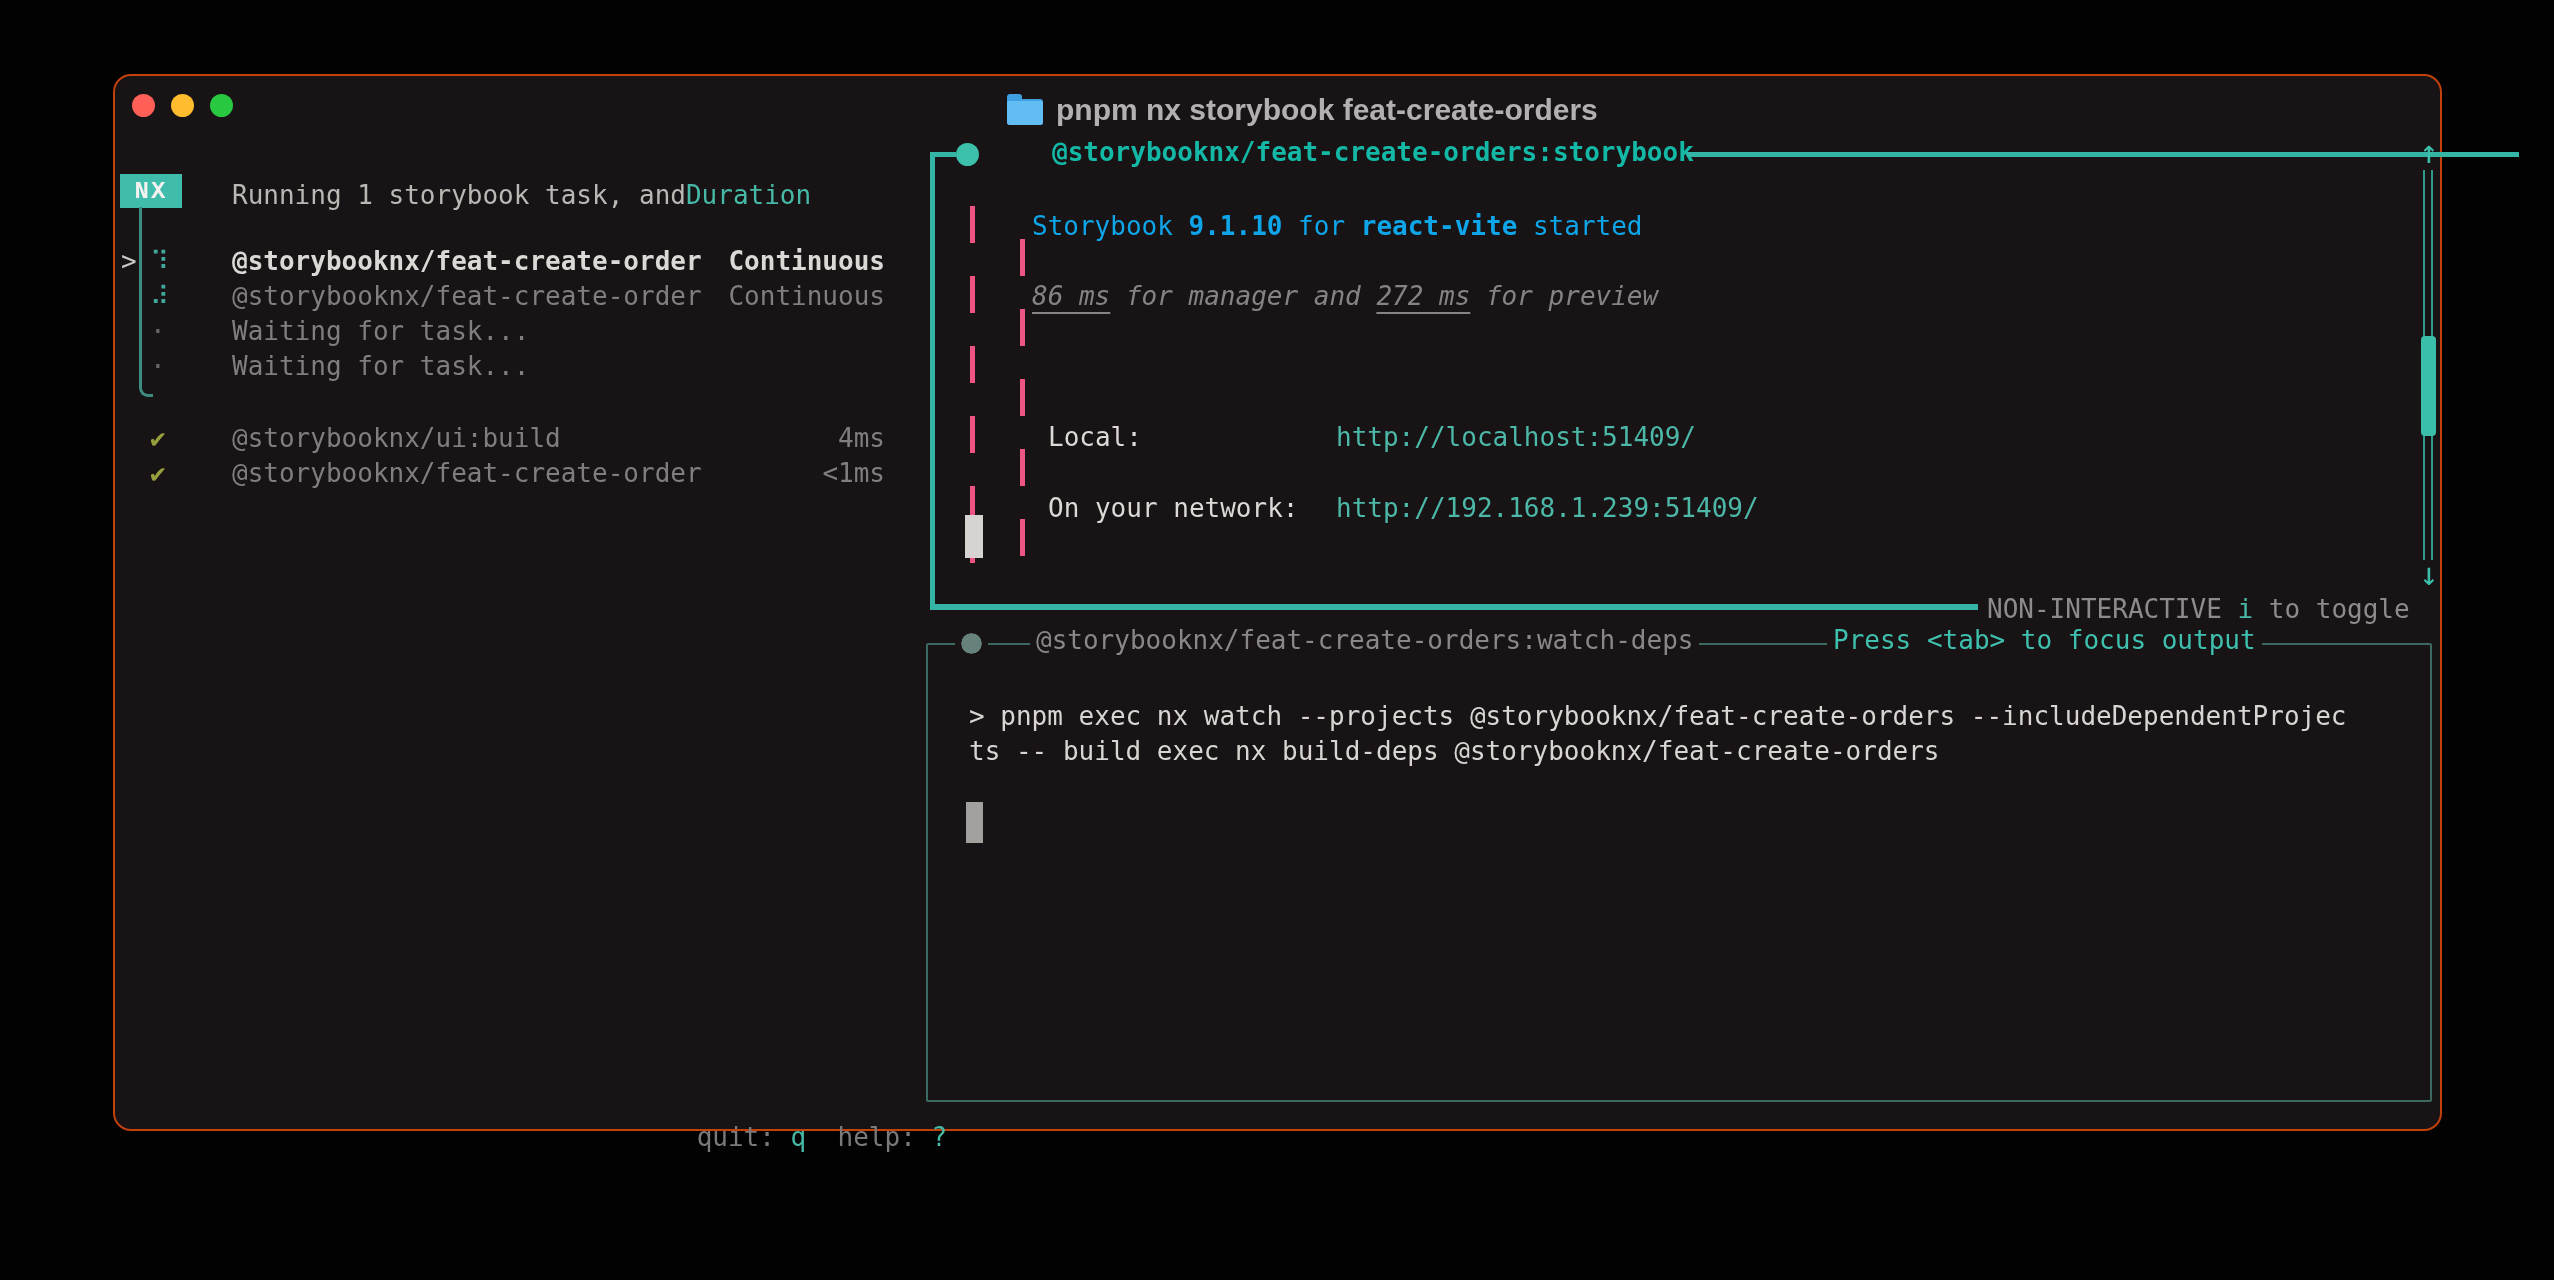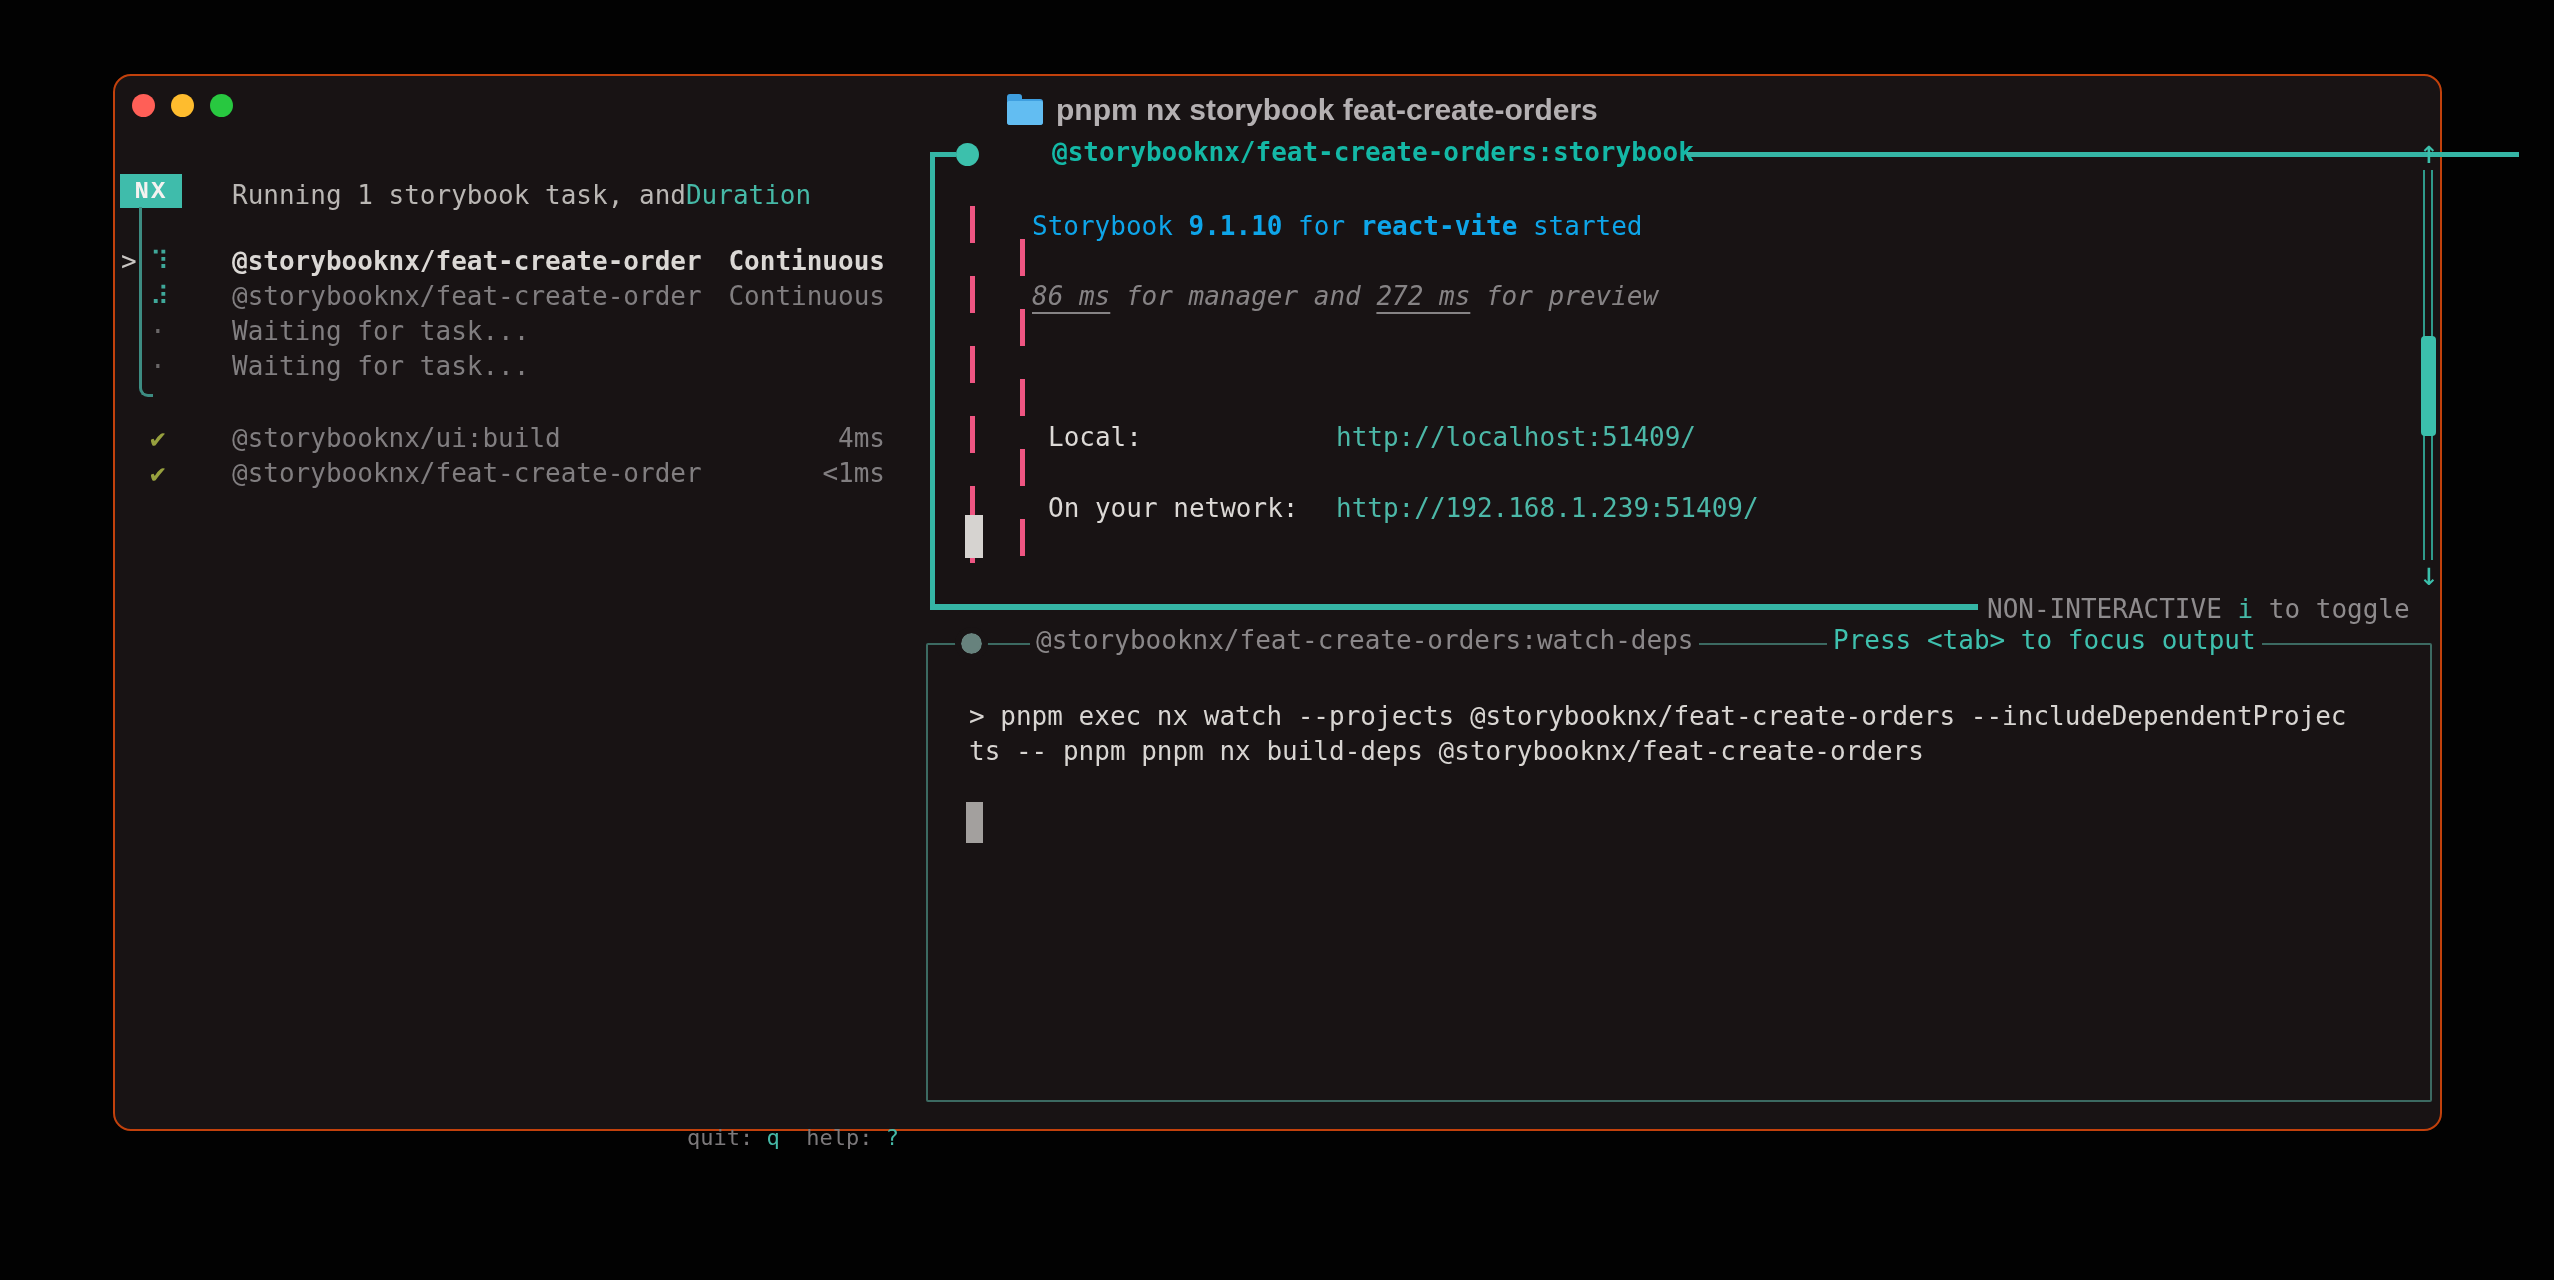--- a/index.html
+++ b/index.html
@@ -38,21 +38,21 @@
   .task-row { left:0; width:770px; height:35px; font-size:26px; line-height:35px; }
   .task-row .caret { position:absolute; left:6px; color:#c9c6c3; }
   .task-row .icon  { position:absolute; left:35px; }
   .task-row .name  { position:absolute; left:117px; white-space:pre; }
   .task-row .status{ position:absolute; right:0; white-space:pre; }
   .c-spin { color:#3fa89a; }
   .c-dot  { color:#6a6768; }
   .c-check{ color:#97a03e; }
   .c-bright { color:#dbd8d5; font-weight:bold; }
   .c-gray { color:#817e80; }
-  .footer-keys { left:519px; top:1009px; font-size:22px; line-height:35px; white-space:pre; }
+  .footer-keys { left:519px; top:1009px; font-size:26px; line-height:35px; white-space:pre; }
   .k-lbl { color:#7c797b; } .k-key { color:#46b9a7; }
 
   
   .sb-vline { left:815px; top:76px; width:5px; height:458px; background:#35b5a5; border-top-left-radius:4px; }
   .sb-tick  { left:815px; top:76px; width:26px; height:5px; background:#35b5a5; }
   .sb-circle{ left:841px; top:67px; width:23px; height:23px; border-radius:50%; background:#3cc0ac; }
   .sb-title { left:937px; top:61px; font-size:26px; font-weight:bold; color:#14b8a6; white-space:pre; }
   .sb-hline-top { left:1572px; top:76px; width:832px; height:5px; background:#35b5a5; }
   .sb-hline-bot { left:815px; top:528px; width:1048px; height:6px; background:#35b5a5; }
   .sb-footer { left:1868px; top:516px; font-size:26px; line-height:35px; white-space:pre; background:#181314; padding:0 4px; }
@@ -170,16 +170,16 @@
   <div class="abs scroll-arrow arr-up">↑</div>
   <div class="abs scroll-track"></div>
   <div class="abs scroll-thumb"></div>
   <div class="abs scroll-arrow arr-down">↓</div>
 
   <div class="abs wd-box"></div>
   <div class="abs wd-circle"></div>
   <div class="abs wd-title">@storybooknx/feat-create-orders:watch-deps</div>
   <div class="abs wd-hint">Press &lt;tab&gt; to focus output</div>
   <div class="abs mono26 wd-cmd1">&gt; pnpm exec nx watch --projects @storybooknx/feat-create-orders --includeDependentProjec</div>
-  <div class="abs mono26 wd-cmd2">ts -- pnpm pnpm nx build-deps @storybooknx/feat-create-orders</div>
+  <div class="abs mono26 wd-cmd2">ts -- build exec nx build-deps @storybooknx/feat-create-orders</div>
   <div class="abs wd-cursor"></div>
 
 </div>
 
 </body></html>

